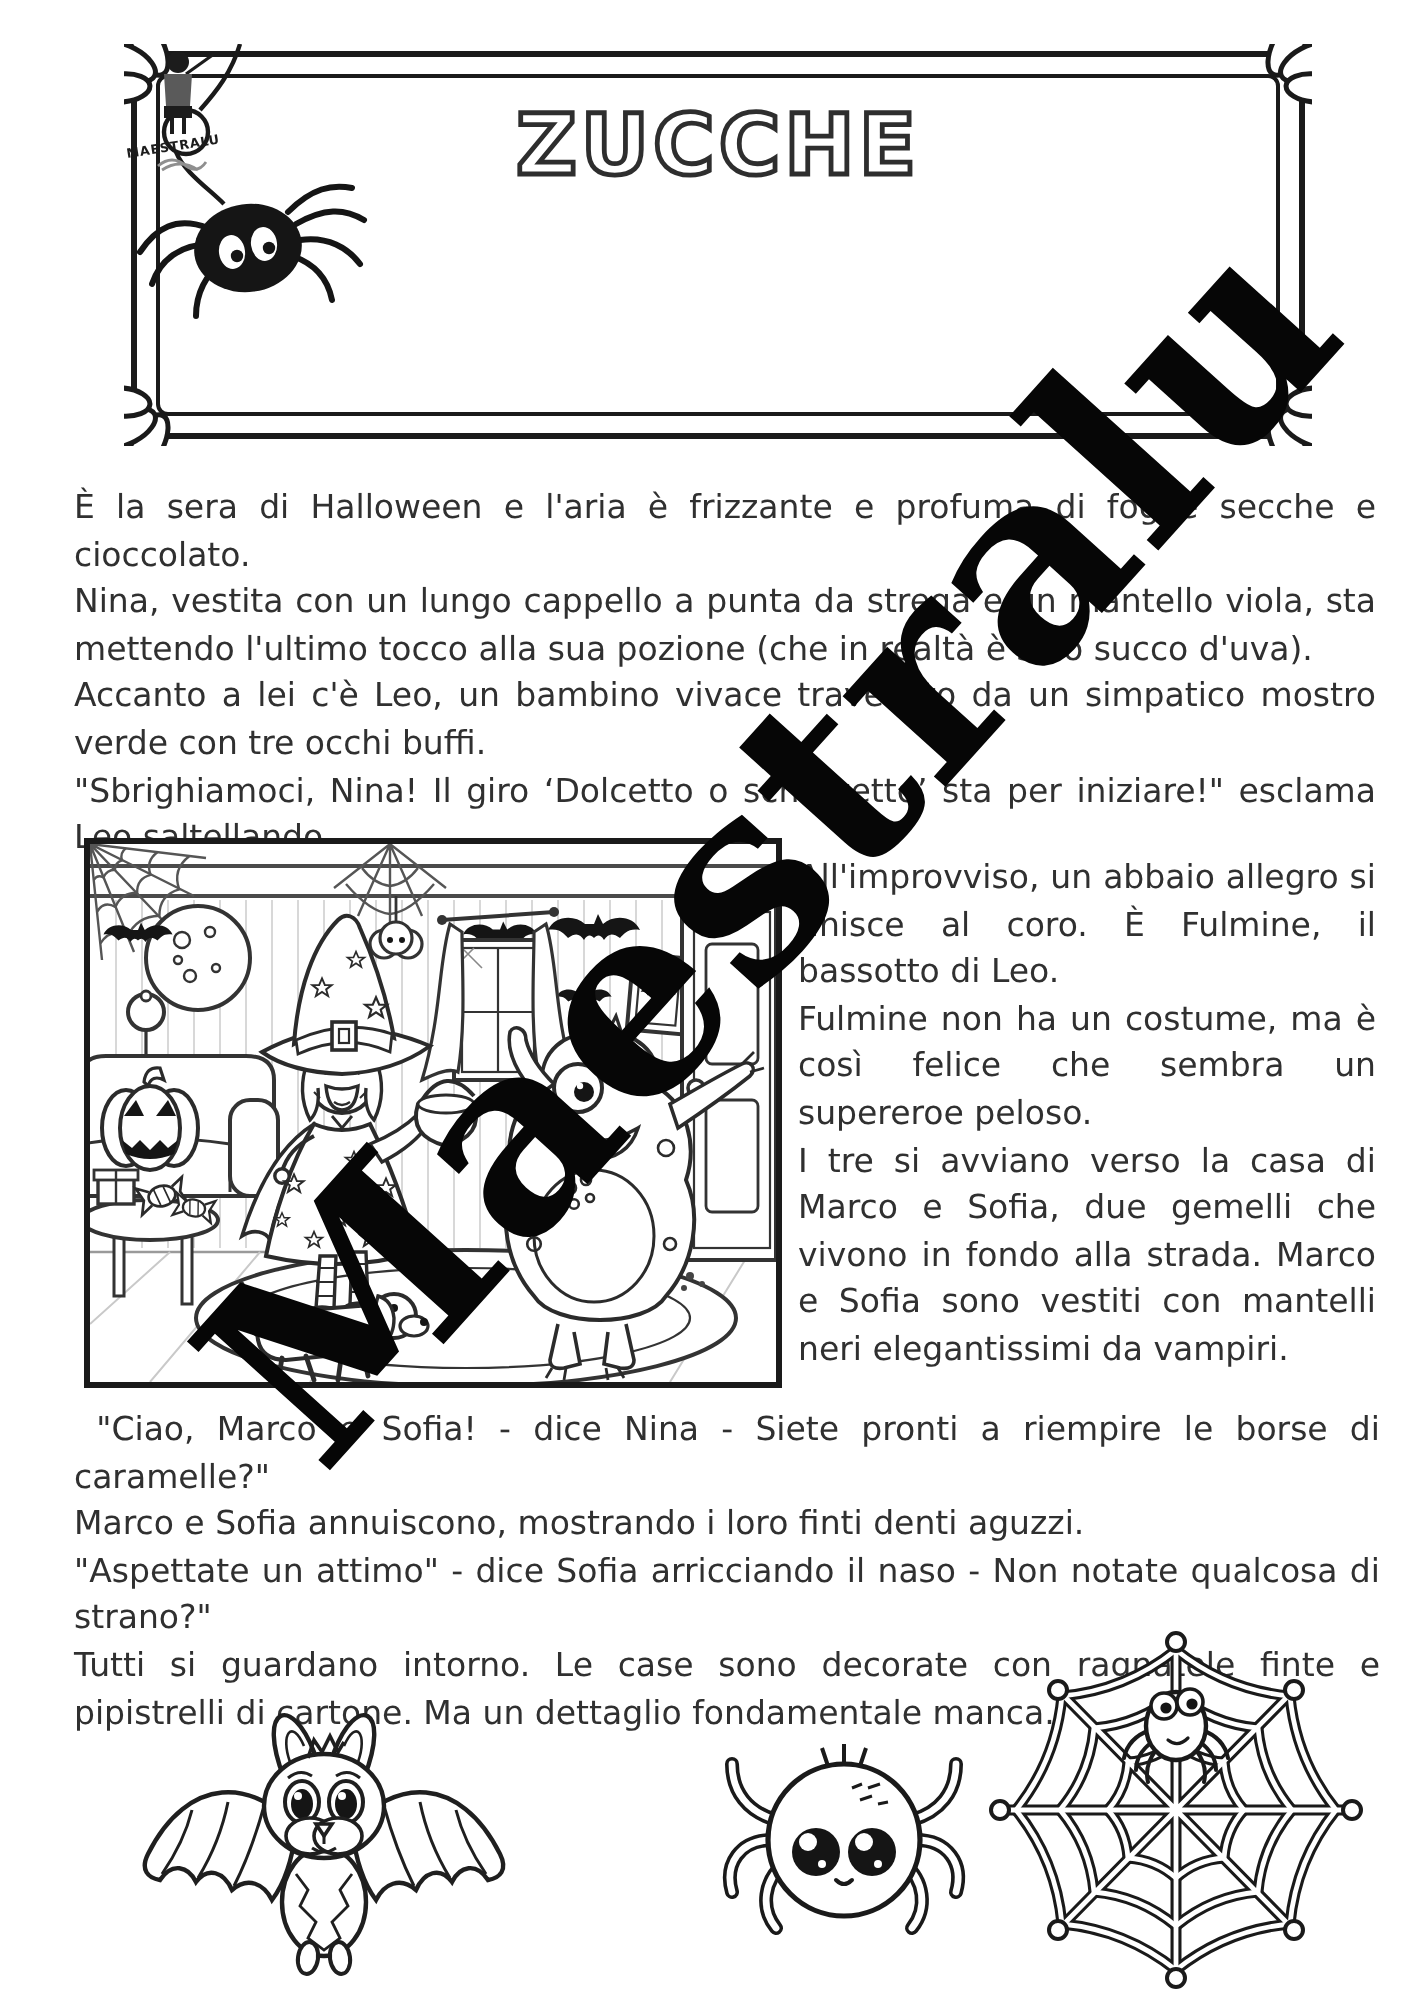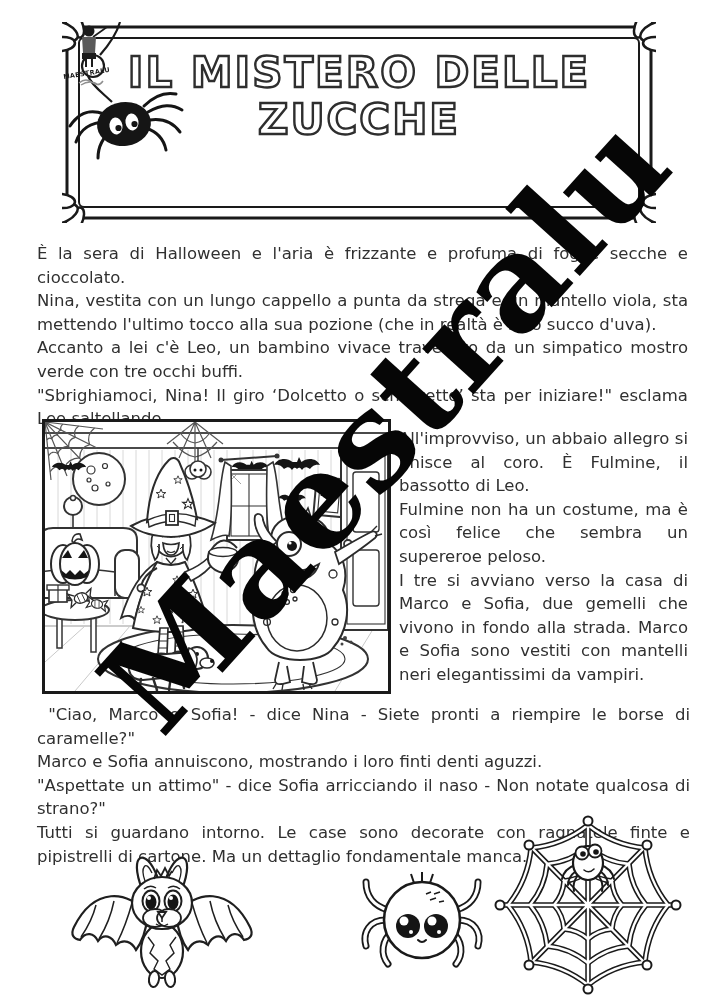--- a/index.html
+++ b/index.html
@@ -61,21 +61,20 @@
           <ellipse rx="7.5" ry="15" transform="translate(-16,-9) rotate(-62)"></ellipse>
           <ellipse rx="7" ry="14" transform="translate(-19,4) rotate(-95)"></ellipse>
         </g>
       </defs>
       <use href="#shell" transform="translate(18,18)"></use>
       <use href="#shell" transform="translate(576,18) scale(-1,1)"></use>
       <use href="#shell" transform="translate(18,183) scale(1,-1)"></use>
       <use href="#shell" transform="translate(576,183) scale(-1,-1)"></use>
     </svg>
     <div class="banner-title">
-      <div>IL MISTERO DELLE</div>
       <div>ZUCCHE</div>
     </div>
     <svg class="abs hang-spider" width="125" height="140" viewBox="0 0 125 140">
       <path d="M58,0 C54,14 46,24 38,33" fill="none" stroke="#1a1a1a" stroke-width="2.2"></path>
       <circle cx="31" cy="44" r="11" fill="none" stroke="#1a1a1a" stroke-width="2.2"></circle>
       <path d="M26,54 C30,64 42,72 50,80" fill="none" stroke="#1a1a1a" stroke-width="2.2"></path>
       <g stroke="#151515" stroke-width="3" fill="none" stroke-linecap="round">
         <path d="M42,92 C26,86 16,92 8,104"></path>
         <path d="M44,100 C28,100 18,108 14,120"></path>
         <path d="M50,108 C40,116 36,126 36,136"></path>

